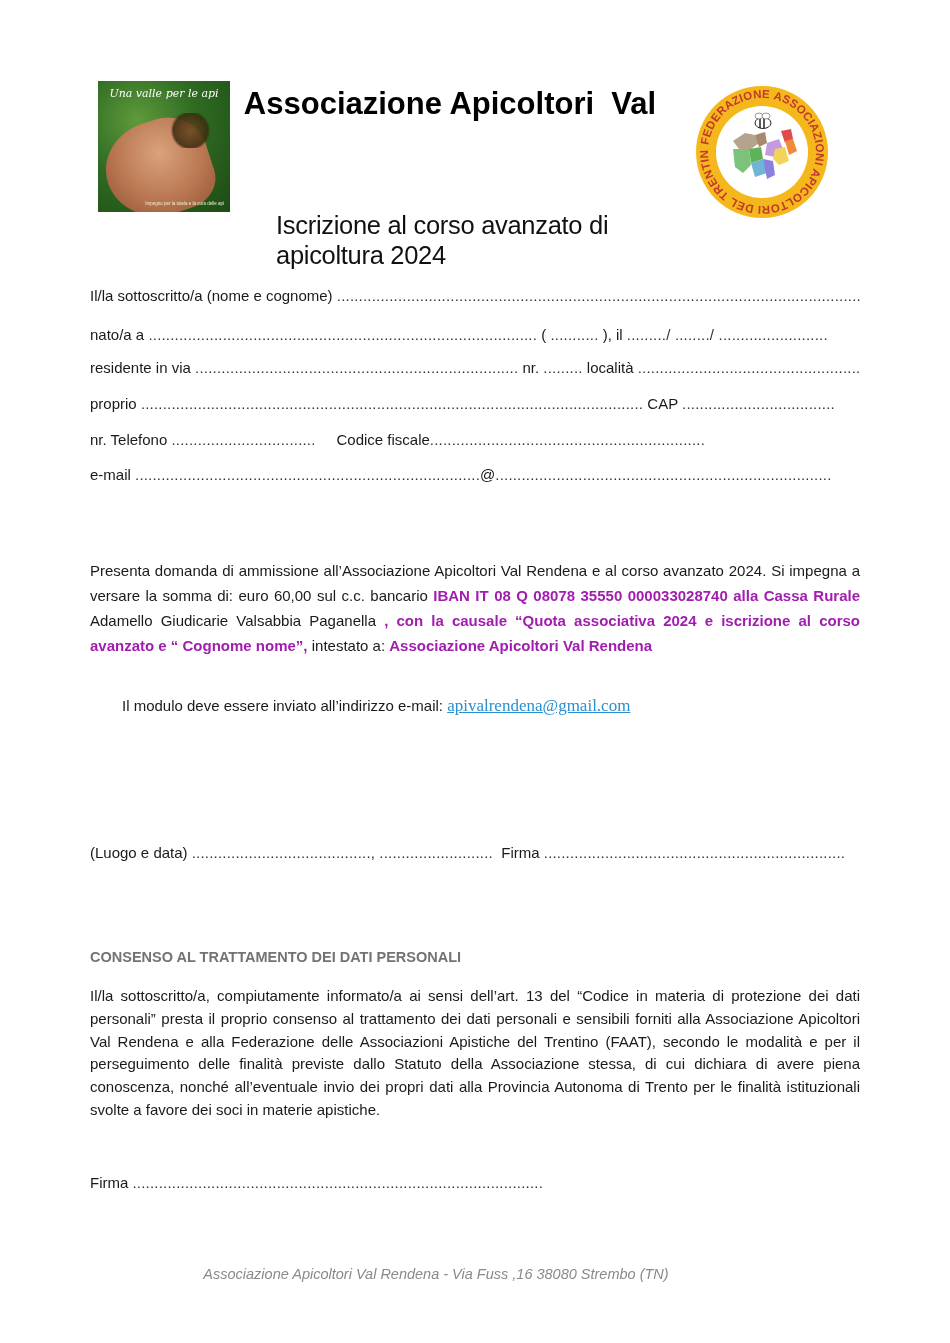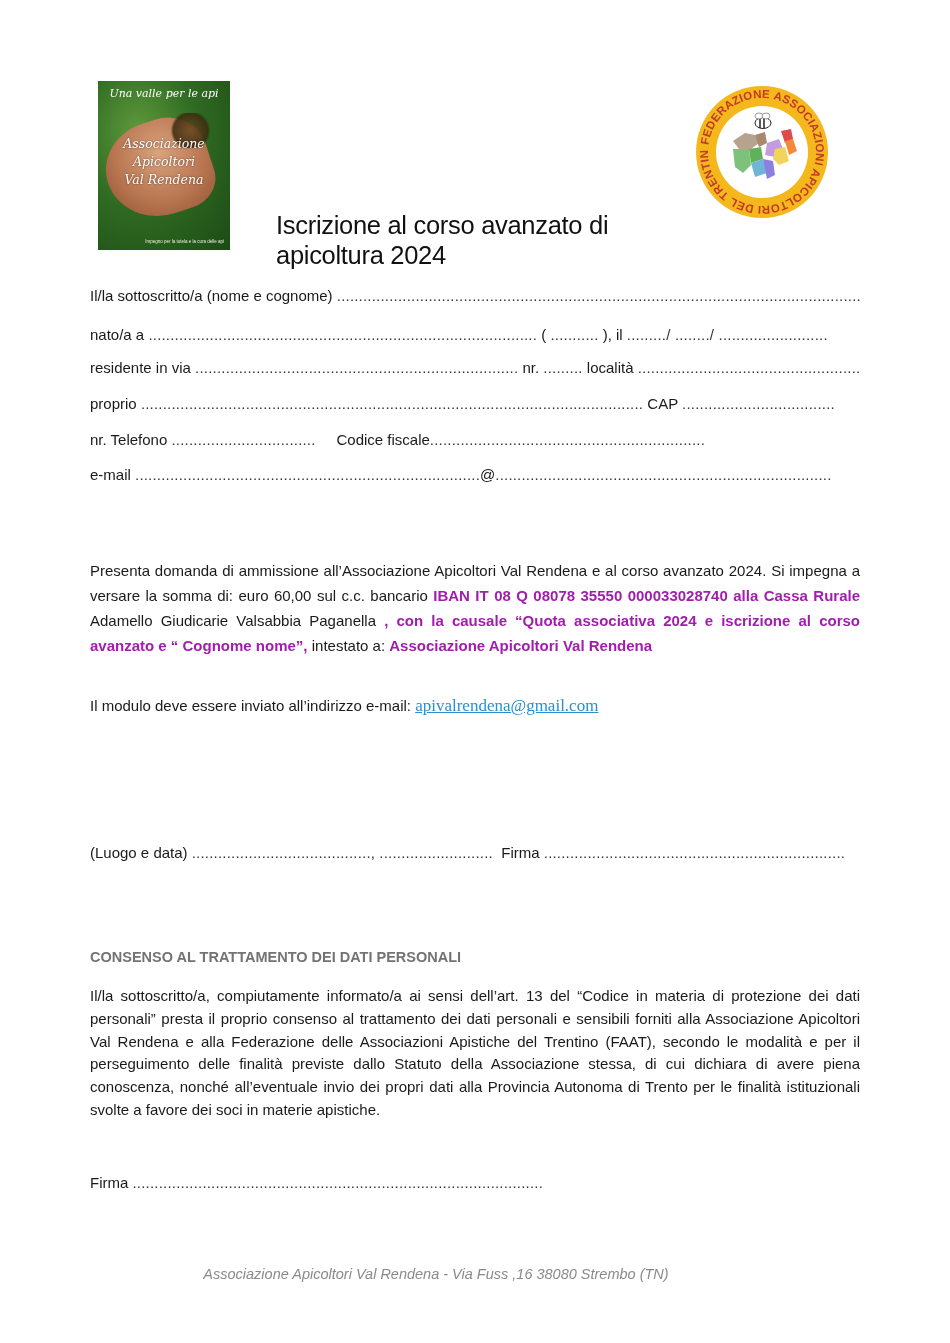--- a/index.html
+++ b/index.html
@@ -1,20 +1,20 @@
 <!DOCTYPE html>
 <html><head>
 <meta charset="utf-8">
 <style>
   html, body { margin:0; padding:0; background:#ffffff; }
   body { width:950px; height:1343px; position:relative; overflow:hidden;
          font-family:"Liberation Sans", sans-serif; color:#111; }
   .abs { position:absolute; }
   
-  .logo-left { left:98px; top:81px; width:132px; height:169px; overflow:hidden;
+  .logo-left { left:98px; top:81px; width:132px; height:131px; overflow:hidden;
     background: radial-gradient(ellipse at 30% 30%, #5f9a3c 0%, #2f6b22 45%, #1d4a16 100%); }
   .logo-left .hand { position:absolute; left:8px; top:40px; width:105px; height:95px;
     background: radial-gradient(ellipse at 55% 35%, #d9a37c 0%, #b87550 55%, #8c4f30 100%);
     border-radius: 55% 45% 35% 60%; transform: rotate(-18deg); }
   .logo-left .bees { position:absolute; left:70px; top:32px; width:45px; height:35px;
     background: radial-gradient(circle, #6b4a1e 0%, #3a2a10 60%, transparent 70%); opacity:.85; }
   .logo-left .t1 { position:absolute; left:0; right:0; top:6px; text-align:center;
     font-family:"DejaVu Serif", serif; font-style:italic; font-size:11px; color:#fff; }
   .logo-left .t2 { position:absolute; left:0; right:0; top:54px; text-align:center;
     font-family:"DejaVu Serif", serif; font-style:italic; font-size:12.5px; line-height:18px; color:#fff;
@@ -42,29 +42,25 @@
   .footer { left:0; width:872px; top:1266px; text-align:center; font-style:italic;
     font-size:14.5px; color:#8a8a8a; }
 </style>
 </head>
 <body>
 
 <div class="abs logo-left">
   <div class="hand"></div>
   <div class="bees"></div>
   <div class="t1">Una valle per le api</div>
-  <div class="t2">
-    <span>Associazione Apicoltori</span><br>
-    <span>Val Rendena</span>
-  </div>
   <div class="t3">Impegno per la tutela e la cura delle api</div>
 </div>
 
 <div class="abs title1">
-  <br>
+  <span style="white-space:pre">Associazione Apicoltori  Val</span><br>
 </div>
 <div class="abs sub1">
   <span>Iscrizione al corso avanzato di</span><br>
   <span>apicoltura 2024</span>
 </div>
 
 <div class="abs logo-right">
   <svg width="138" height="138" viewBox="0 0 138 138">
     <defs>
       <path id="ringPath" d="M 69,69 m -54,0 a 54,54 0 1,1 108,0 a 54,54 0 1,1 -108,0"></path>
@@ -131,21 +127,21 @@
 </div>
 <div class="abs line" style="top:465px">
   <span>e-mail</span>
   <span class="dots">...............................................................................</span><span>@</span><span class="dots">.............................................................................</span>
 </div>
 
 <div class="abs para" style="top:558px; line-height:25px;">
   <span>Presenta domanda di ammissione all’Associazione Apicoltori Val Rendena e al corso avanzato 2024. Si impegna a versare la somma di: euro 60,00 sul c.c. bancario </span><b>IBAN IT 08 Q 08078 35550 000033028740 alla Cassa Rurale</b><span> Adamello Giudicarie Valsabbia Paganella</span><b> , con la causale “Quota associativa 2024 e iscrizione al corso avanzato e “ Cognome nome”,</b><span> intestato a: </span><b>Associazione Apicoltori Val Rendena</b>
 </div>
 
-<div class="abs para" style="top:694px;">
+<div class="abs para" style="top:694px;margin-left:32px;">
   <span>Il modulo deve essere inviato all’indirizzo e-mail: </span><a class="mail-link">apivalrendena@gmail.com</a>
 </div>
 
 <div class="abs line" style="top:843px">
   <span>(Luogo e data)</span>
   <span class="dots">.........................................,</span>
   <span class="dots">..........................</span>
   &nbsp;<span>Firma</span>
   <span class="dots">.....................................................................</span>
 </div>

